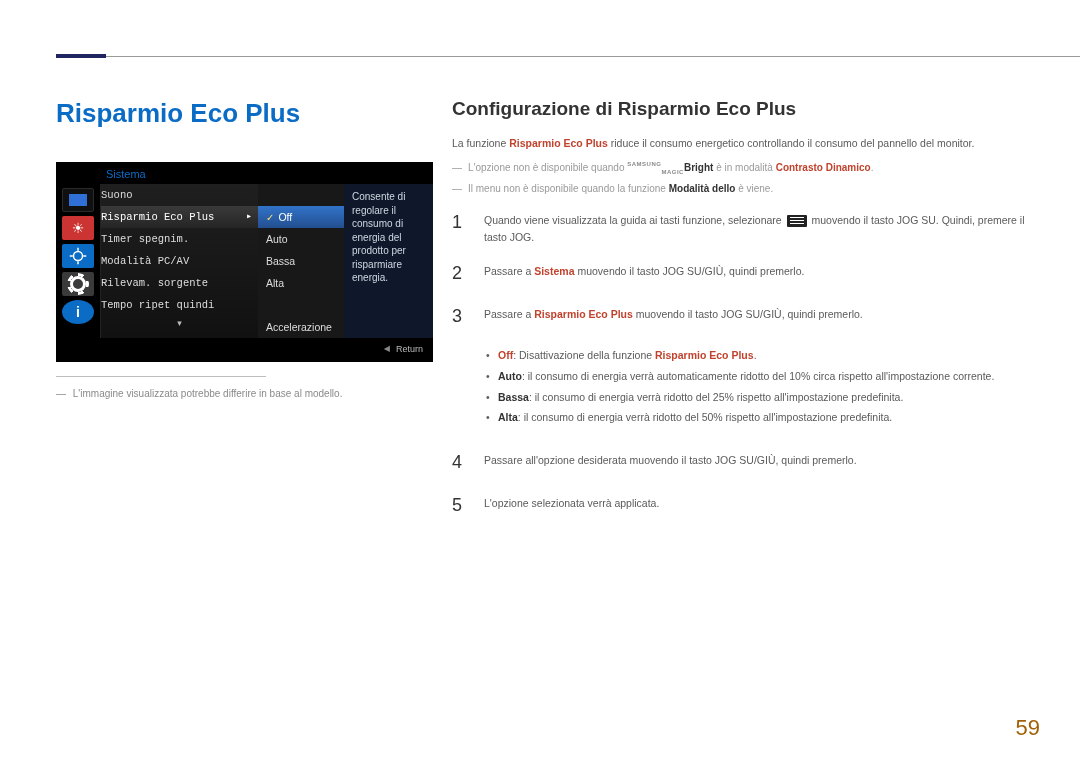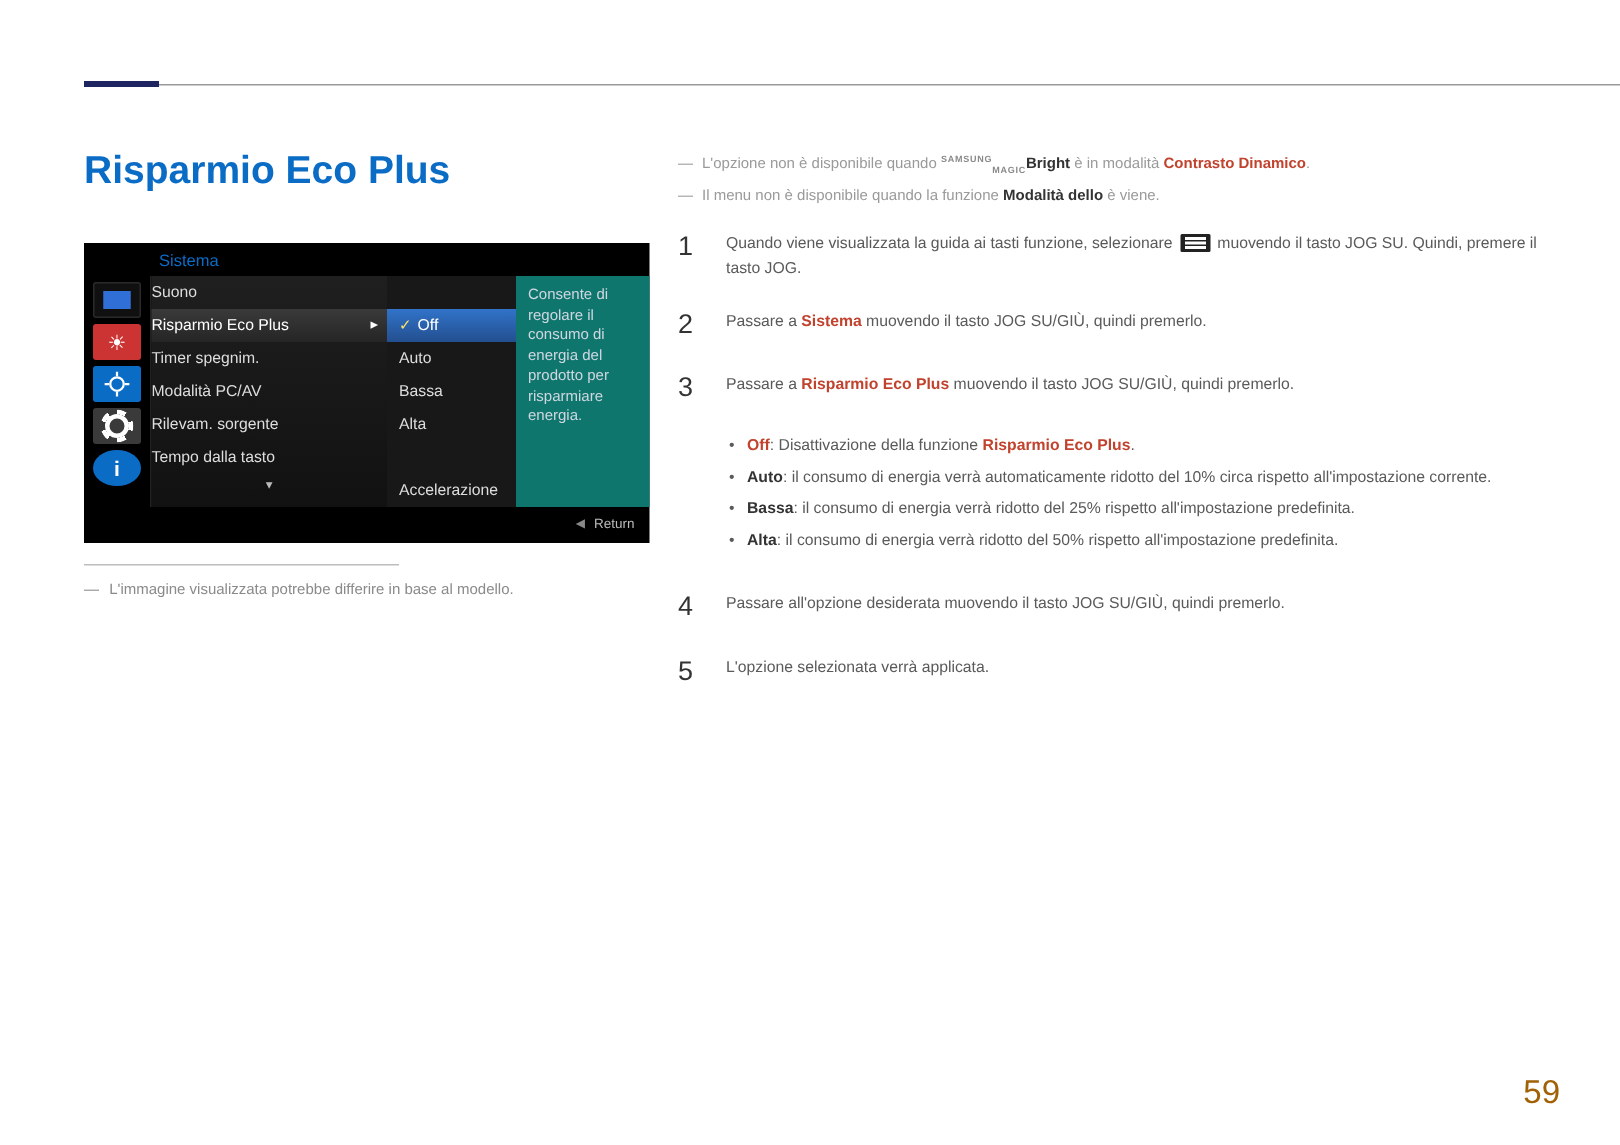--- a/index.html
+++ b/index.html
@@ -74,20 +74,21 @@
   .osd-list {
     flex: 0 0 158px;
     background: linear-gradient(#1f1f1f,#111);
     border-left:1px solid #222;
   }
   .osd-list .row {
     height: 22px; line-height: 22px;
     font-size: 10.5px;
     color: #dddddd;
     position: relative;
+    font-family: Liberation Mono, monospace;
   }
   .osd-list .row.sel {
     background: linear-gradient(#3a3a3a,#252525);
     color: #ffffff;
   }
   .osd-list .row.sel::after{
     content:"▸"; position:absolute; right:6px; top:0; color:#fff; font-size:10px;
   }
   .osd-list .arrow-down{
     text-align:center;color:#bbb;font-size:9px;padding:2px 0;
@@ -105,21 +106,21 @@
   }
   .osd-values .vrow.sel {
     background: linear-gradient(#3173c9,#234f8f);
     color:#fff;
   }
   .osd-values .vrow.sel::before{
     content:"✓"; color:#ffe36b; margin-right:4px; font-size:10px;
   }
   .osd-desc {
     flex:1;
-    background:#0f766e;
+    background:#0f172a;
     color:#cfd7e1;
     font-size:10px;
     line-height:1.35;
     padding:6px 8px;
   }
   .osd-footer {
     display:flex; justify-content:flex-end; gap:6px;
     color:#bbb; font-size:9px;
     padding:6px 10px 0 0;
   }
@@ -195,21 +196,21 @@
           <span class="ico-gear"></span>
         </div>
       <div class="osd-icon ico-info">i</div>
     </div>
     <div class="osd-list">
       <div class="row">Suono</div>
       <div class="row sel">Risparmio Eco Plus</div>
       <div class="row">Timer spegnim.</div>
       <div class="row">Modalità PC/AV</div>
       <div class="row">Rilevam. sorgente</div>
-      <div class="row">Tempo dalla tasto</div>
+      <div class="row">Tempo ripet quindi</div>
       <div class="arrow-down">▾</div>
     </div>
     <div class="osd-values">
       <div class="vrow"></div>
       <div class="vrow sel">Off</div>
       <div class="vrow">Auto</div>
       <div class="vrow">Bassa</div>
       <div class="vrow">Alta</div>
       <div class="vrow"></div>
       <div class="vrow">Accelerazione</div>
@@ -222,21 +223,25 @@
   </div>
 </div>
 
 <div class="sep-line"></div>
 <div class="footnote">
   <span class="dash">―</span>
   <span>L'immagine visualizzata potrebbe differire in base al modello.</span>
 </div>
 
 <div class="content">
-
+  <h2 class="section-title">Configurazione di Risparmio Eco Plus</h2>
+
+  <p class="intro-line">
+    <span>La funzione </span><span class="em-red">Risparmio Eco Plus</span><span> riduce il consumo energetico controllando il consumo del pannello del monitor.</span>
+  </p>
 
   <div class="notes">
     <div class="note-row">
       <span class="dash">―</span>
       <span>
         <span>L'opzione non è disponibile quando </span><span class="magic"><span class="samsung">SAMSUNG</span><span class="mgc">MAGIC</span></span><span class="em-bold">Bright</span><span> è in modalità </span><span class="em-red">Contrasto Dinamico</span><span>.</span>
       </span>
     </div>
     <div class="note-row">
       <span class="dash">―</span>

